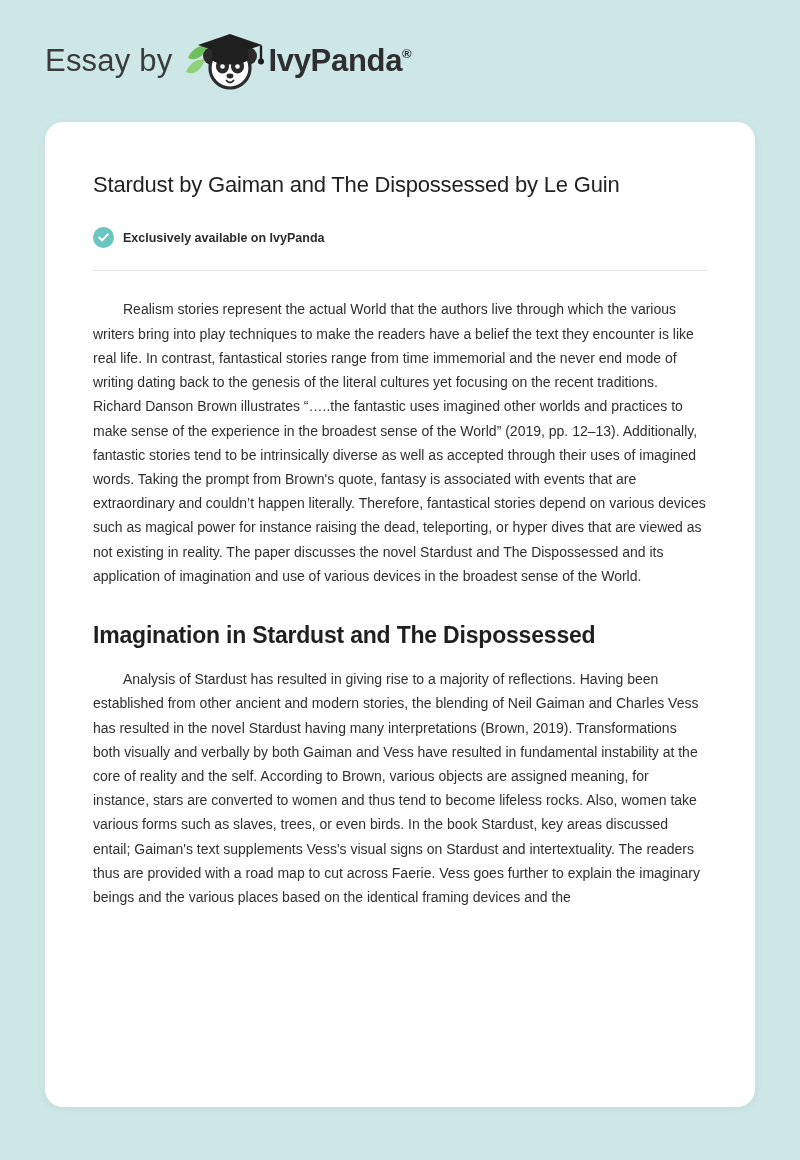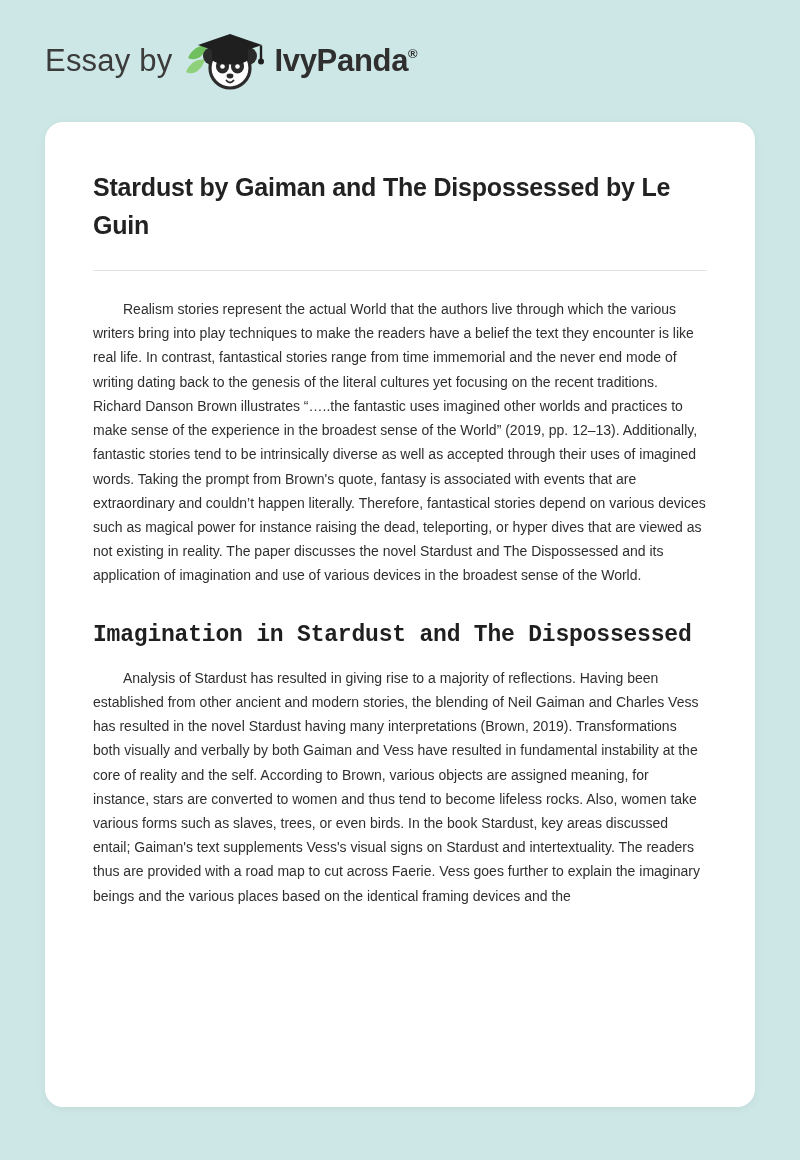--- a/index.html
+++ b/index.html
@@ -34,21 +34,21 @@
   }
   .brand-essay {
     font-size: 31px;
     color: #3b3b3b;
     font-weight: 400;
     letter-spacing: 0.2px;
   }
   .brand-logo {
     display: flex;
     align-items: center;
-    gap: 6px;
+    gap: 0;
   }
   .panda-mark {
     width: 86px;
     height: 66px;
     position: relative;
     display: block;
   }
   .brand-name {
     font-size: 31px;
     font-weight: bold;
@@ -67,23 +67,23 @@
   
   .card {
     margin: 0 45px;
     background: #ffffff;
     border-radius: 18px;
     padding: 46px 48px 40px 48px;
     box-shadow: 0 2px 10px rgba(0,0,0,0.05);
     min-height: 985px;
   }
   h1.doc-title {
-    font-size: 25px;
+    font-size: 22px;
     line-height: 1.52;
-    font-weight: bold;
+    font-weight: normal;
     margin: 0 0 26px 0;
     color: #222;
     letter-spacing: -0.2px;
   }
   .exclusive {
     display: flex;
     align-items: center;
     gap: 9px;
     margin-bottom: 22px;
   }
@@ -111,21 +111,20 @@
   h2.section-title {
     font-size: 23.5px;
     font-weight: bold;
     margin: 0 0 18px 0;
     color: #1f1f1f;
     letter-spacing: -0.2px;
   }
   h2.section-title.second {
     margin-top: 34px;
     font-size: 23px;
-    font-family: Liberation Mono, monospace;
   }
   p.para {
     font-size: 14px;
     line-height: 1.73;
     margin: 0 0 12px 0;
     color: #2f2f2f;
     text-indent: 30px;
     text-align: left;
   }
 </style>
@@ -167,20 +166,28 @@
           <span>IvyPanda</span><sup>®</sup>
         </span>
       </span>
     </div>
   </header>
 
   <main class="card">
 
     <h1 class="doc-title">Stardust by Gaiman and The Dispossessed by Le Guin</h1>
 
+    <div class="exclusive">
+      <span class="check-badge">
+        <svg width="13" height="13" viewBox="0 0 13 13" xmlns="http://www.w3.org/2000/svg">
+          <path d="M2.2 6.6 L5.1 9.4 L10.8 3.4" stroke="#ffffff" stroke-width="2.1" fill="none" stroke-linecap="round" stroke-linejoin="round"></path>
+        </svg>
+      </span>
+      <span class="exclusive-text">Exclusively available on IvyPanda</span>
+    </div>
 
     <hr class="divider">
 
     <p class="para">Realism stories represent the actual World that the authors live through which the various writers bring into play techniques to make the readers have a belief the text they encounter is like real life. In contrast, fantastical stories range from time immemorial and the never end mode of writing dating back to the genesis of the literal cultures yet focusing on the recent traditions. Richard Danson Brown illustrates “…..the fantastic uses imagined other worlds and practices to make sense of the experience in the broadest sense of the World” (2019, pp. 12–13). Additionally, fantastic stories tend to be intrinsically diverse as well as accepted through their uses of imagined words. Taking the prompt from Brown's quote, fantasy is associated with events that are extraordinary and couldn’t happen literally. Therefore, fantastical stories depend on various devices such as magical power for instance raising the dead, teleporting, or hyper dives that are viewed as not existing in reality. The paper discusses the novel Stardust and The Dispossessed and its application of imagination and use of various devices in the broadest sense of the World.</p>
 
     <h2 class="section-title second">Imagination in Stardust and The Dispossessed</h2>
     <p class="para">Analysis of Stardust has resulted in giving rise to a majority of reflections. Having been established from other ancient and modern stories, the blending of Neil Gaiman and Charles Vess has resulted in the novel Stardust having many interpretations (Brown, 2019). Transformations both visually and verbally by both Gaiman and Vess have resulted in fundamental instability at the core of reality and the self. According to Brown, various objects are assigned meaning, for instance, stars are converted to women and thus tend to become lifeless rocks. Also, women take various forms such as slaves, trees, or even birds. In the book Stardust, key areas discussed entail; Gaiman's text supplements Vess's visual signs on Stardust and intertextuality. The readers thus are provided with a road map to cut across Faerie. Vess goes further to explain the imaginary beings and the various places based on the identical framing devices and the</p>
 
   </main>
 </div>

